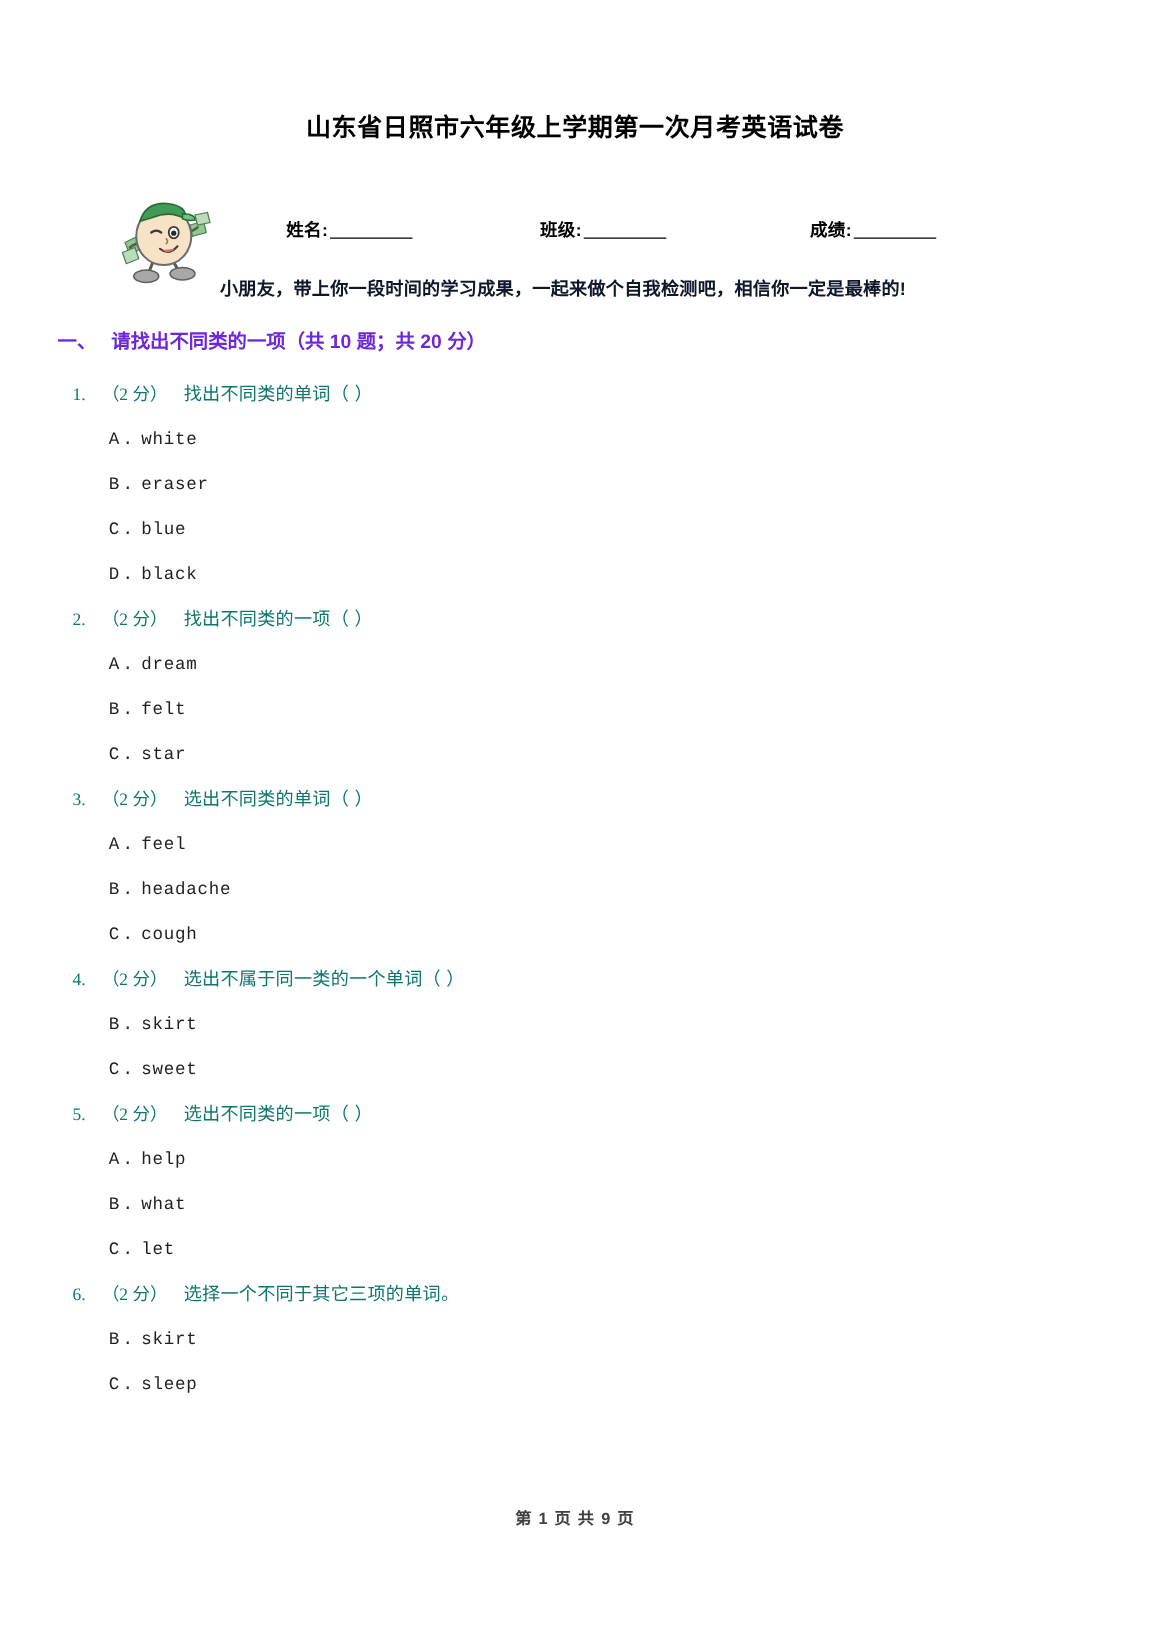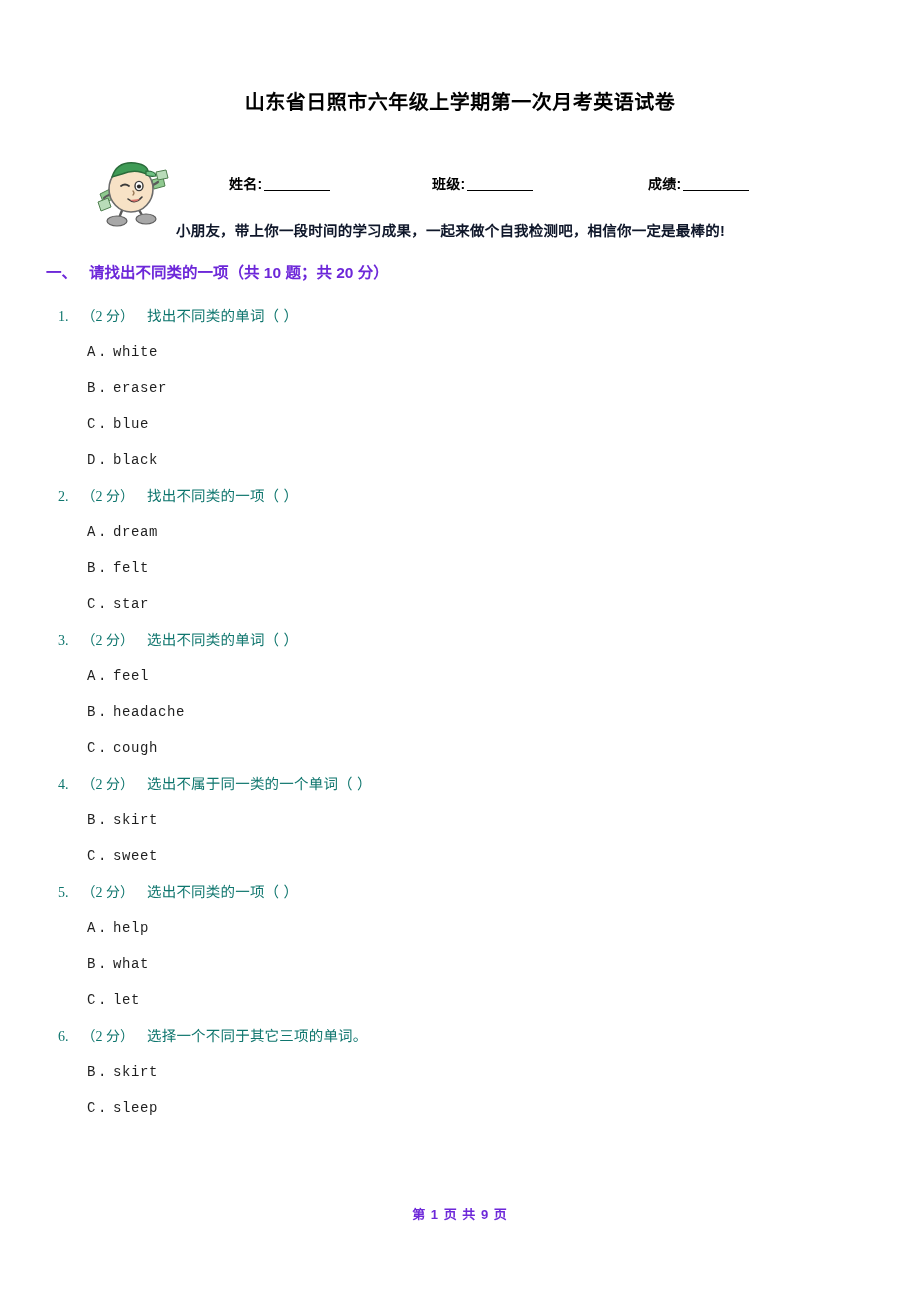--- a/index.html
+++ b/index.html
@@ -153,21 +153,21 @@
   
   .footer {
     position: absolute;
     left: 0;
     top: 1204px;
     width: 920px;
     text-align: center;
     font-family: "Liberation Sans", "DejaVu Sans", sans-serif;
     font-size: 13px;
     font-weight: bold;
-    color: #6d28d9;
+    color: #404040;
     letter-spacing: 1px;
     white-space: nowrap;
   }
 </style>
 </head>
 <body>
 
 <div class="page">
 
   <div class="doc-title">山东省日照市六年级上学期第一次月考英语试卷</div>

